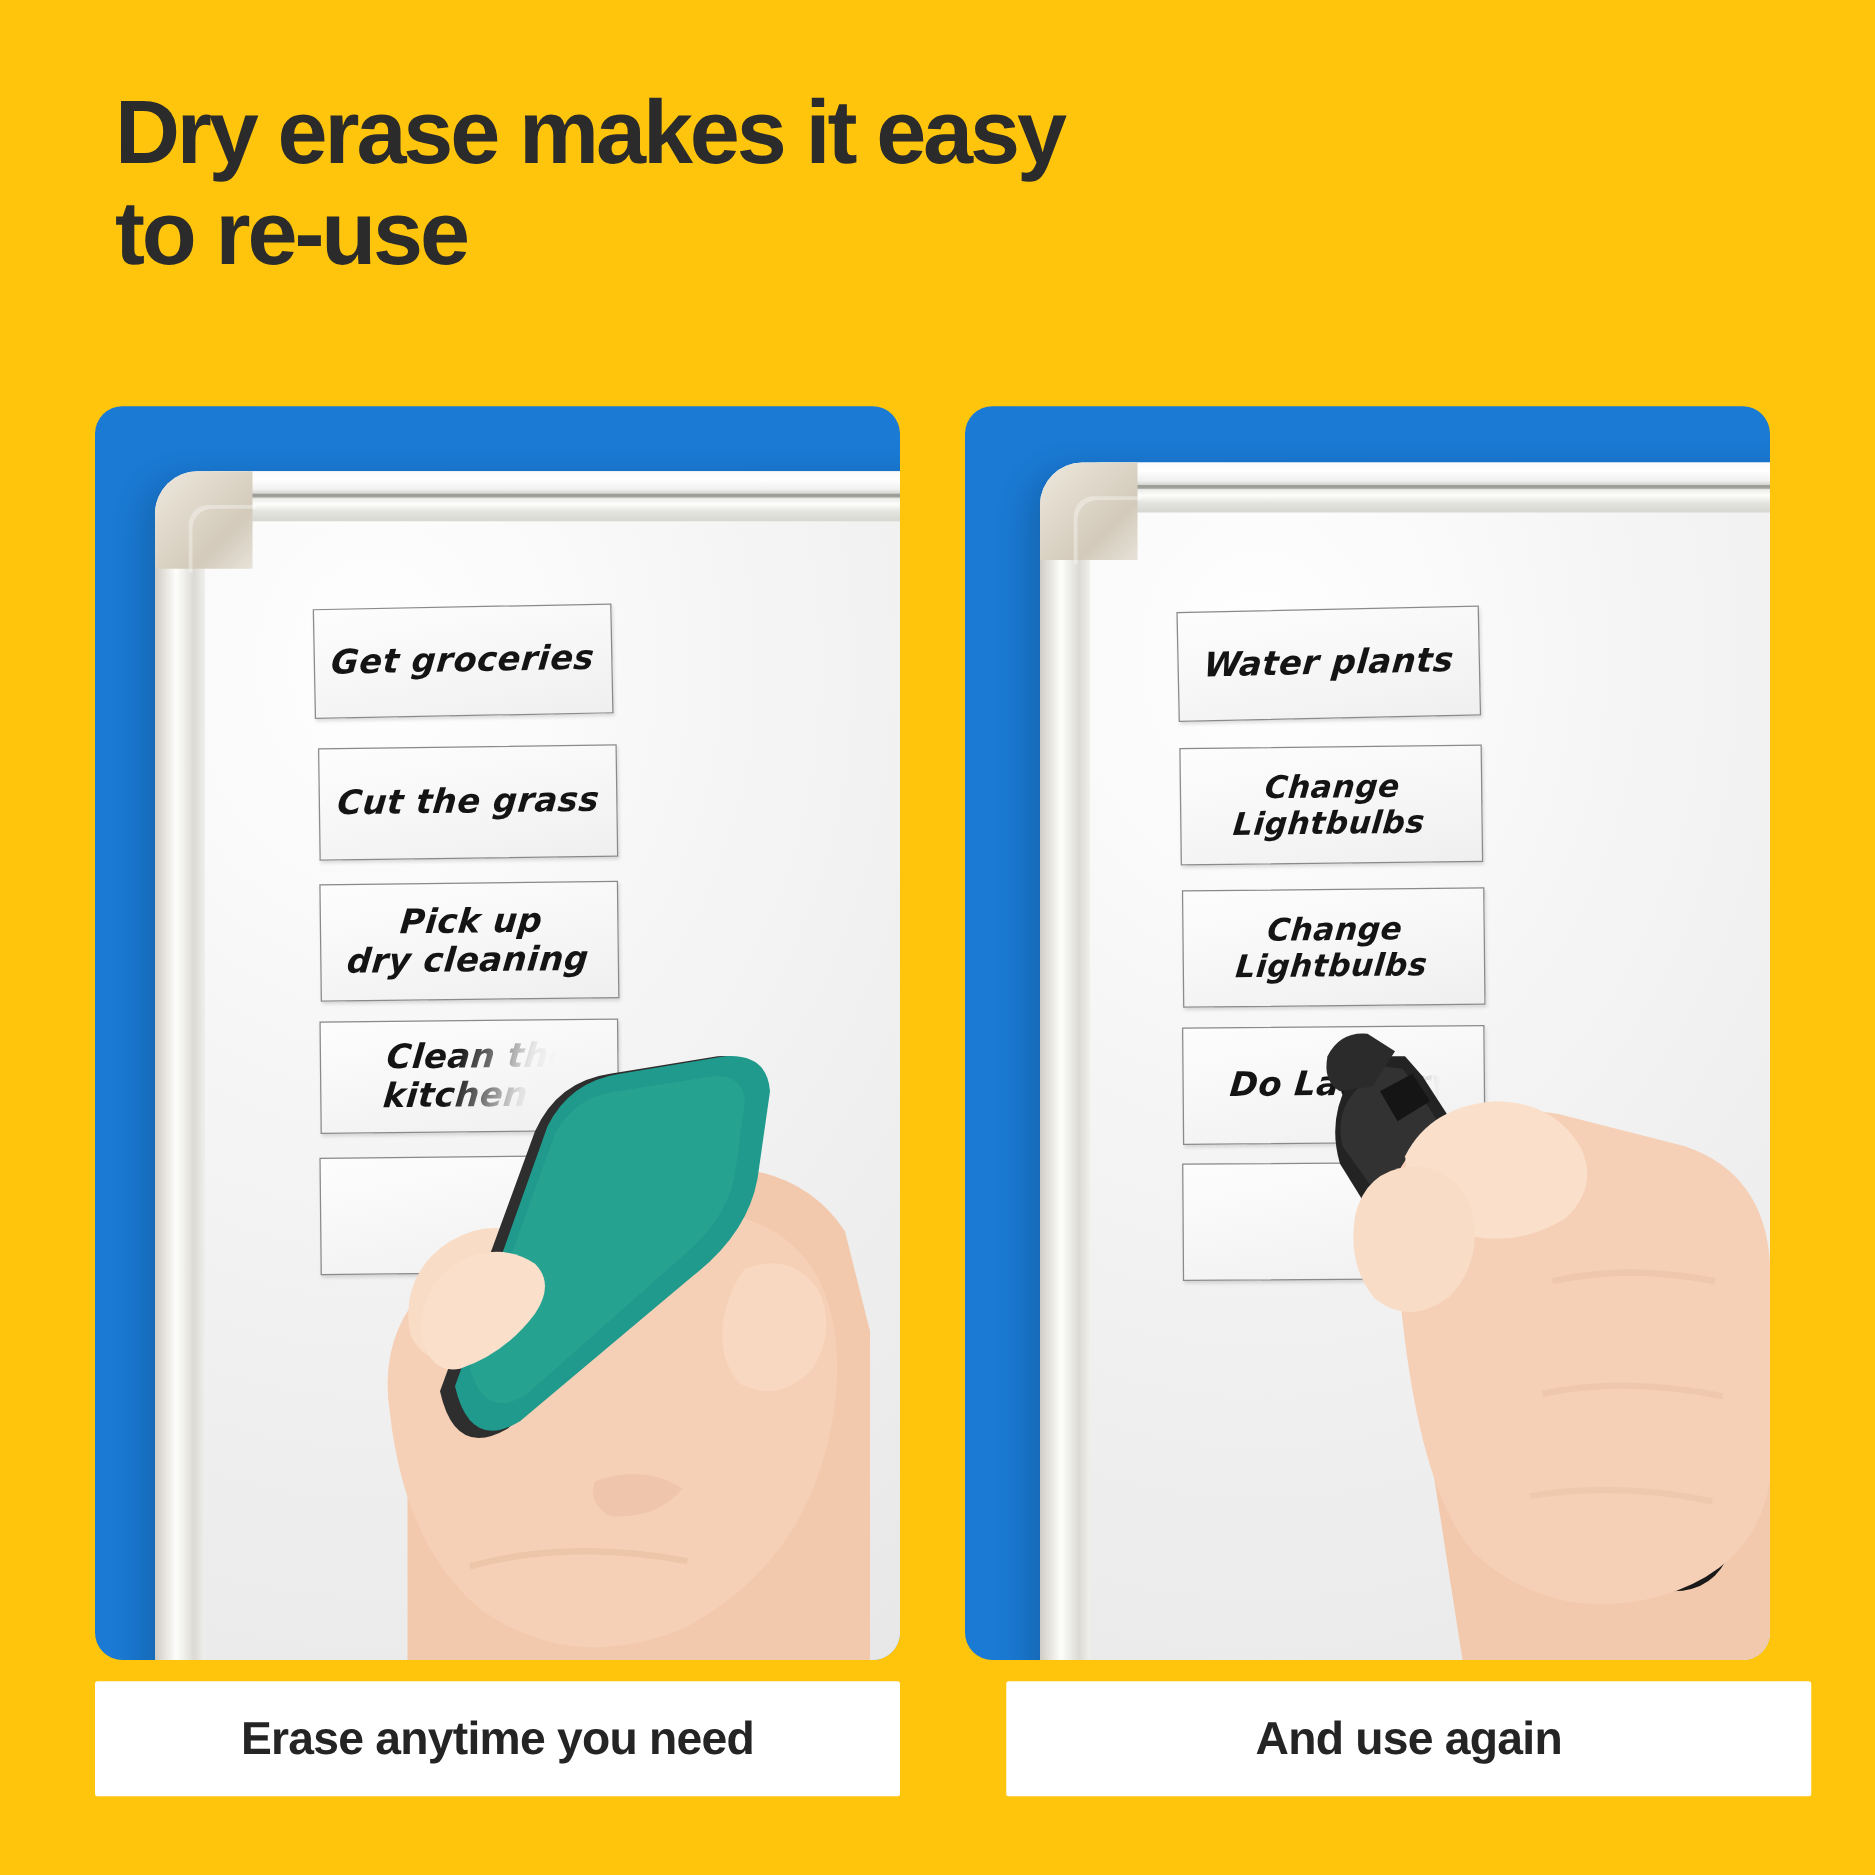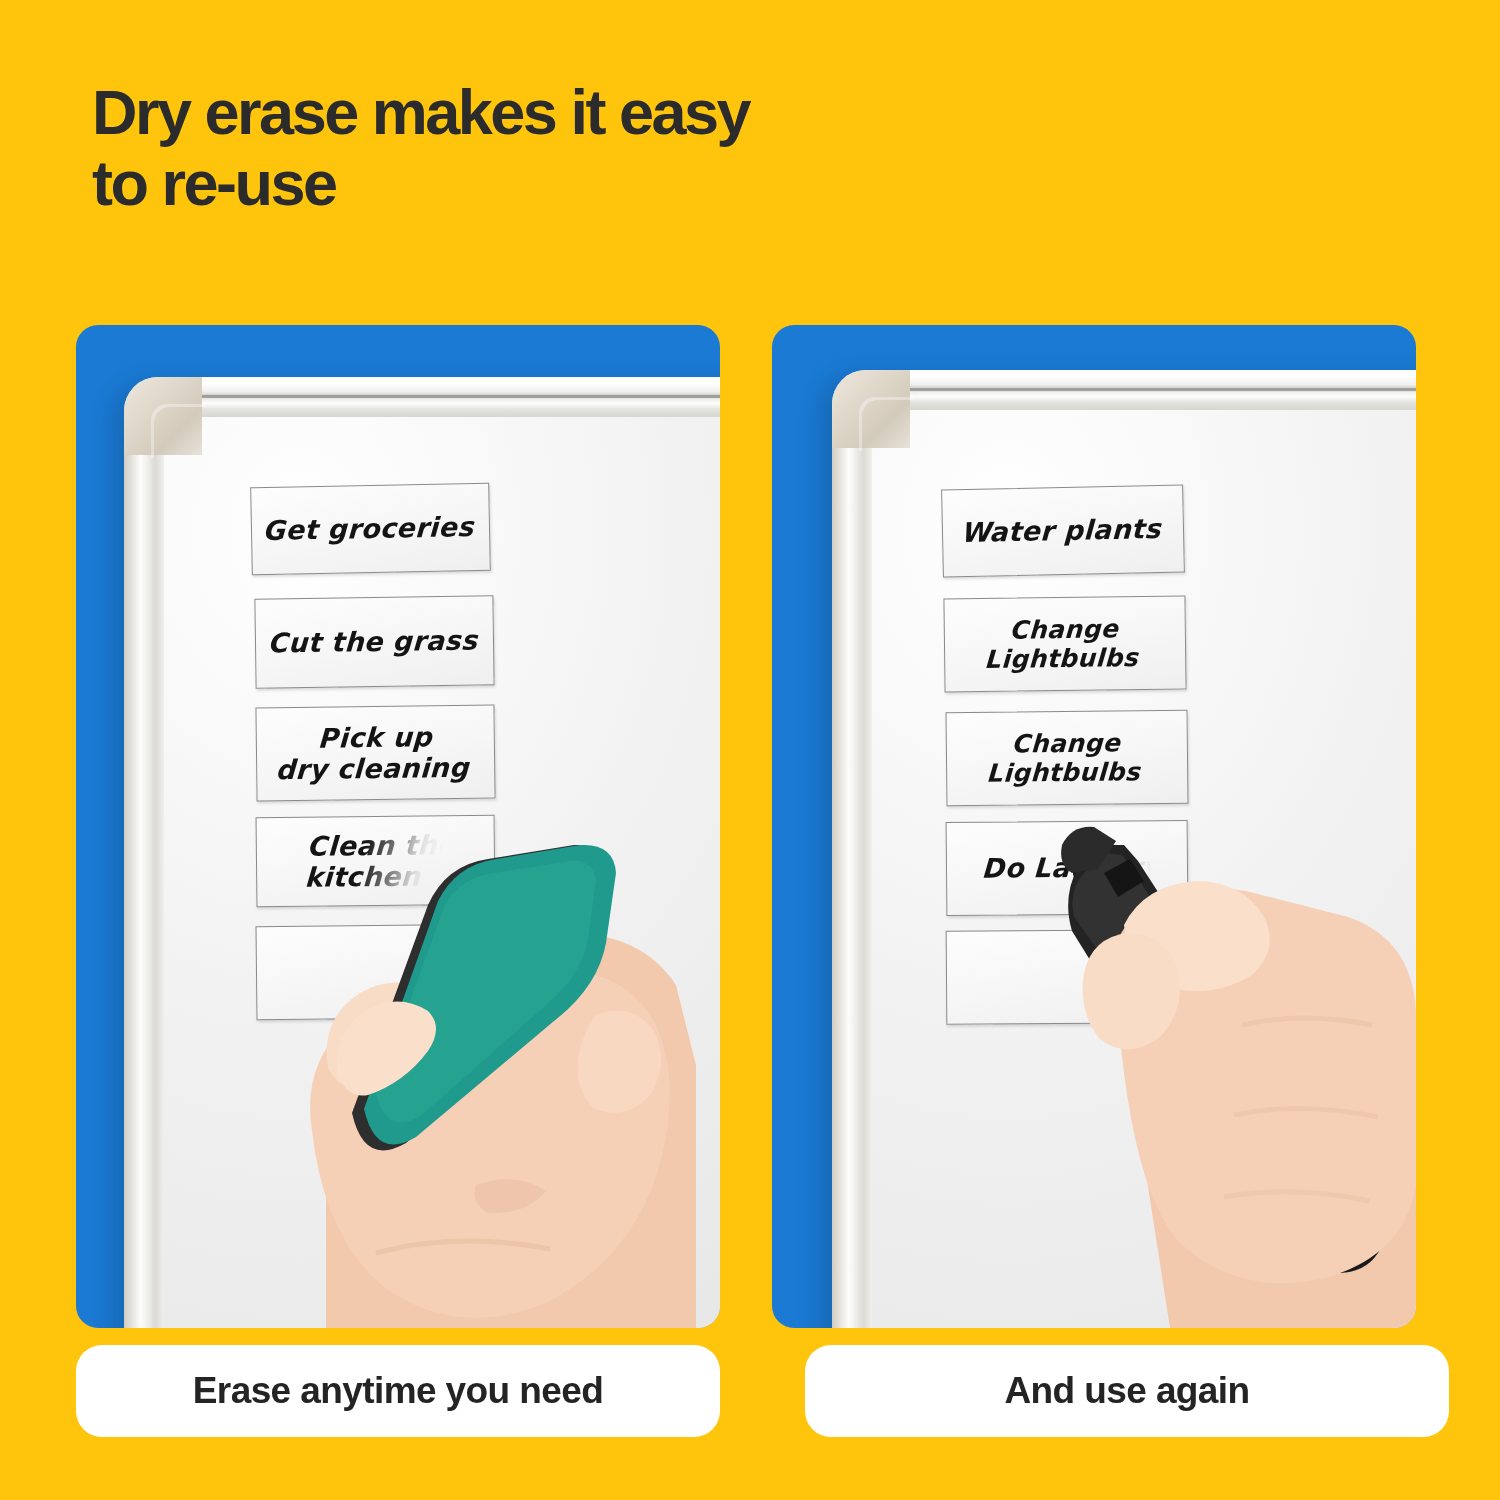--- a/index.html
+++ b/index.html
@@ -18,25 +18,25 @@
     width: 1500px;
     height: 1500px;
     background: #FFC50D;
     overflow: hidden;
   }
 
   
   .headline {
     position: absolute;
     left: 92px;
-    top: 77px;
+    top: 66px;
     width: 1300px;
     font-family: "Liberation Sans", sans-serif;
     font-weight: bold;
-    font-size: 63px;
+    font-size: 72px;
     line-height: 1.12;
     letter-spacing: -2.5px;
     color: #2B2B2B;
     white-space: pre-line;
   }
 
   
   .panel {
     position: absolute;
     top: 325px;
@@ -181,21 +181,21 @@
     width: 644px; height: 1003px;
     pointer-events: none;
   }
 
   
   .caption {
     position: absolute;
     top: 1345px;
     height: 92px;
     background: #FFFFFF;
-    border-radius: 26px;
+    border-radius: 2px;
     display: flex;
     align-items: center;
     justify-content: center;
   }
   .caption-left  { left: 76px;  width: 644px; }
   .caption-right { left: 772px; width: 644px; margin-left: 33px; }
   .caption-text {
     font-family: "Liberation Sans", sans-serif;
     font-weight: bold;
     font-size: 37px;

